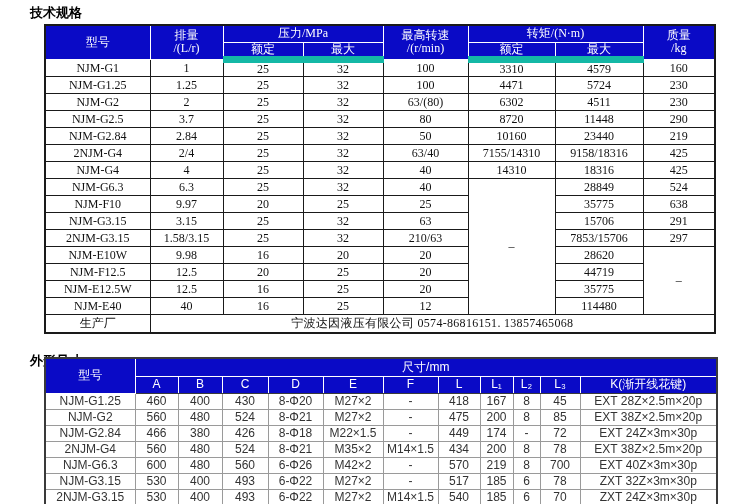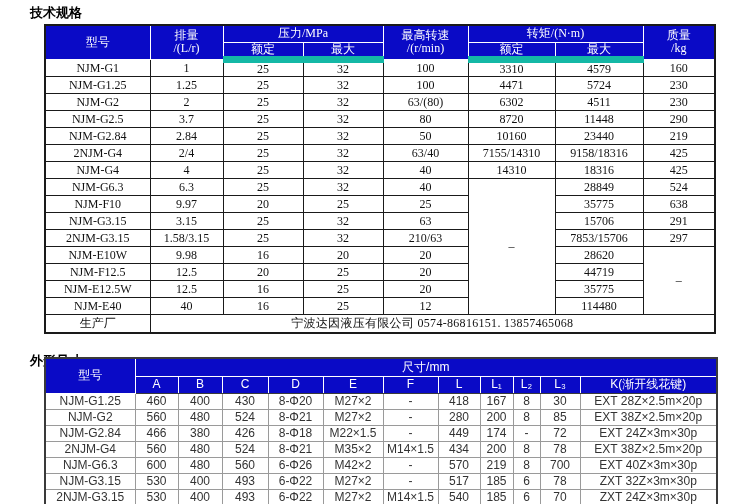--- a/index.html
+++ b/index.html
@@ -261,32 +261,32 @@
     <td>NJM-G1.25</td>
     <td>460</td>
     <td>400</td>
     <td>430</td>
     <td>8-Φ20</td>
     <td>M27×2</td>
     <td>-</td>
     <td>418</td>
     <td>167</td>
     <td>8</td>
-    <td>30</td>
+    <td>45</td>
     <td>EXT 28Z×2.5m×20p</td>
   </tr>
   <tr>
     <td>NJM-G2</td>
     <td>560</td>
     <td>480</td>
     <td>524</td>
     <td>8-Φ21</td>
     <td>M27×2</td>
     <td>-</td>
-    <td>280</td>
+    <td>475</td>
     <td>200</td>
     <td>8</td>
     <td>85</td>
     <td>EXT 38Z×2.5m×20p</td>
   </tr>
   <tr>
     <td>NJM-G2.84</td>
     <td>466</td>
     <td>380</td>
     <td>426</td>

